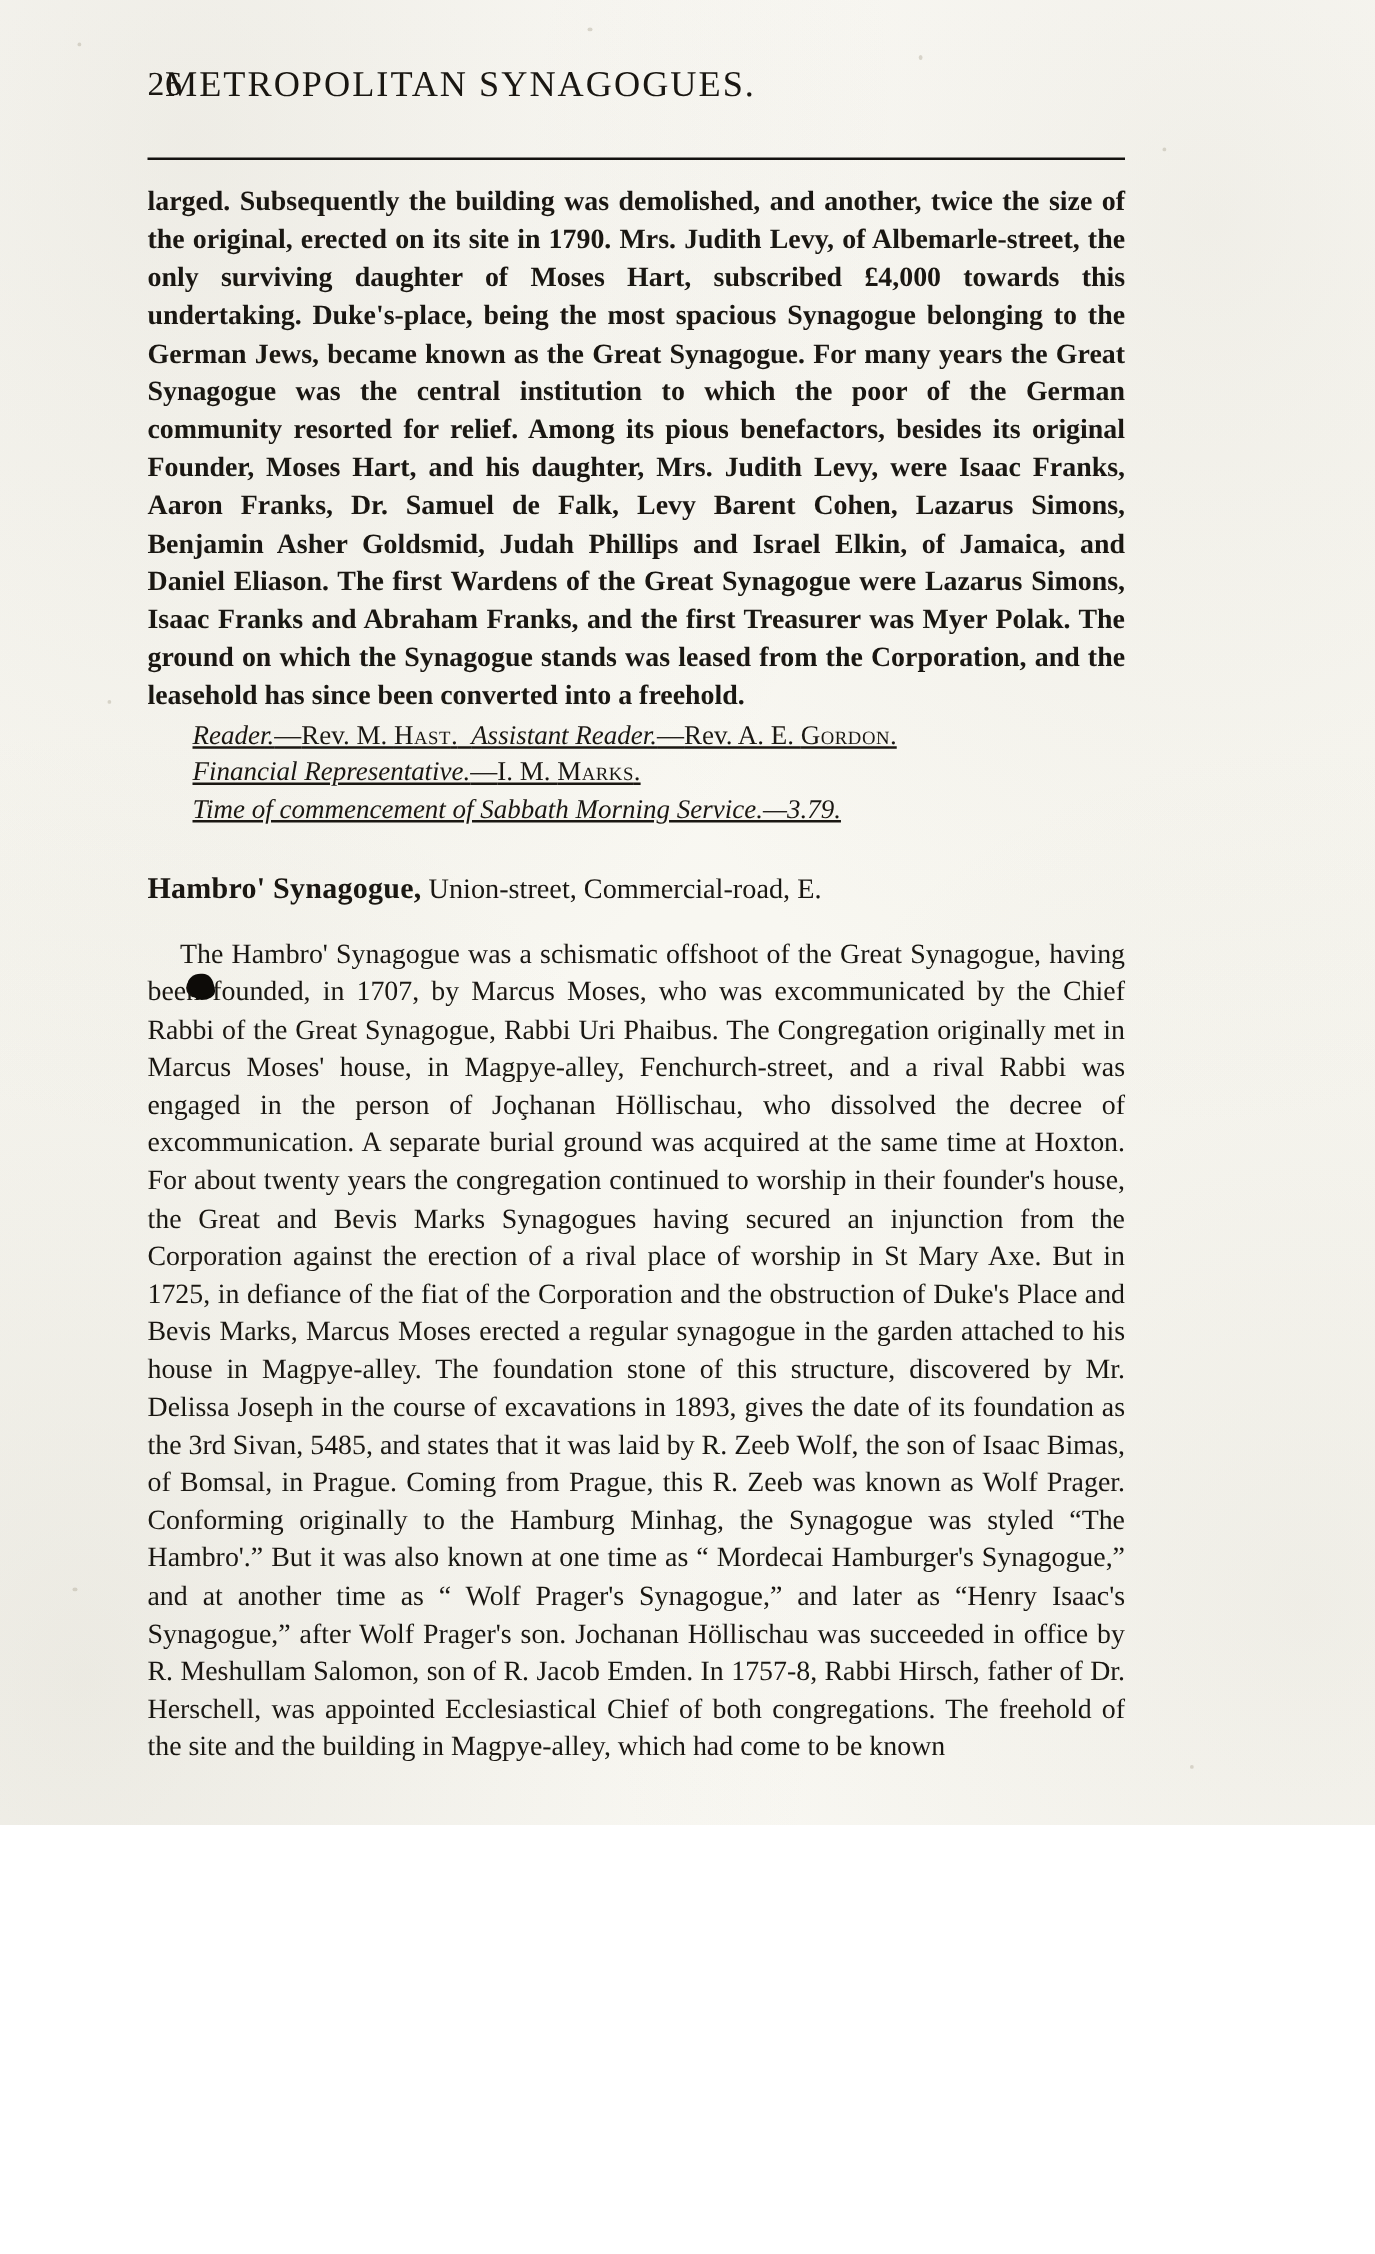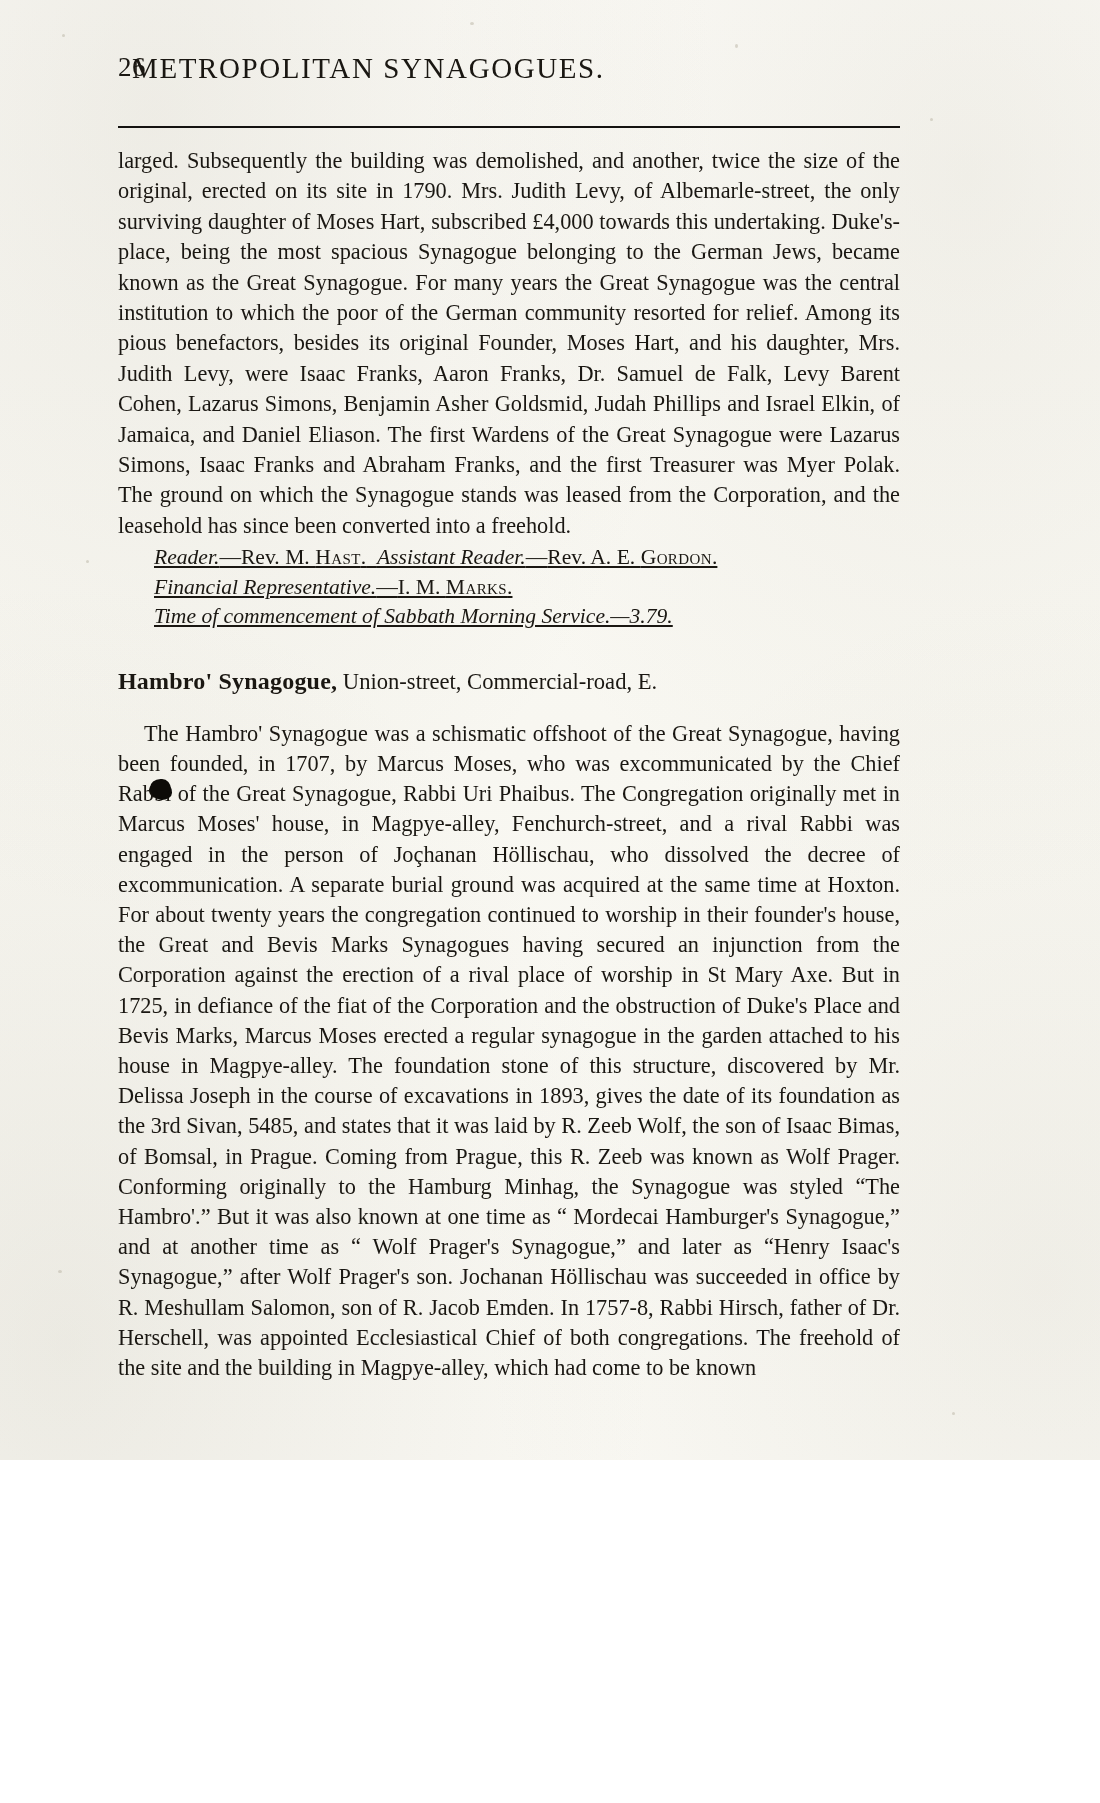--- a/index.html
+++ b/index.html
@@ -74,20 +74,21 @@
   .body-block {
     margin-top: 18px;
     font-size: 22.3px;
     line-height: 30.4px;
     text-align: justify;
     text-justify: inter-word;
     hyphens: none;
   }
   .body-block p {
     margin: 0;
+    font-weight: bold;
   }
   .indent {
     text-indent: 26px;
   }
 
   
   .officers {
     margin-top: 2px;
     padding-left: 36px;
     font-size: 21.6px;

